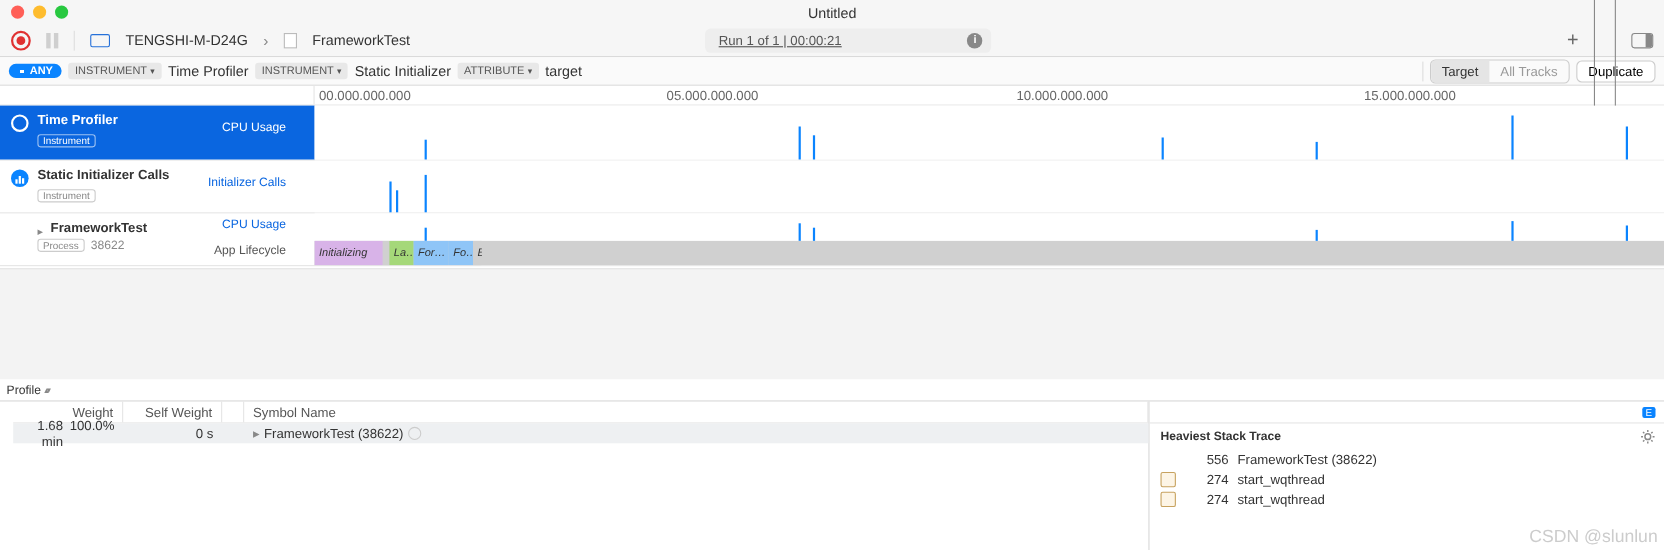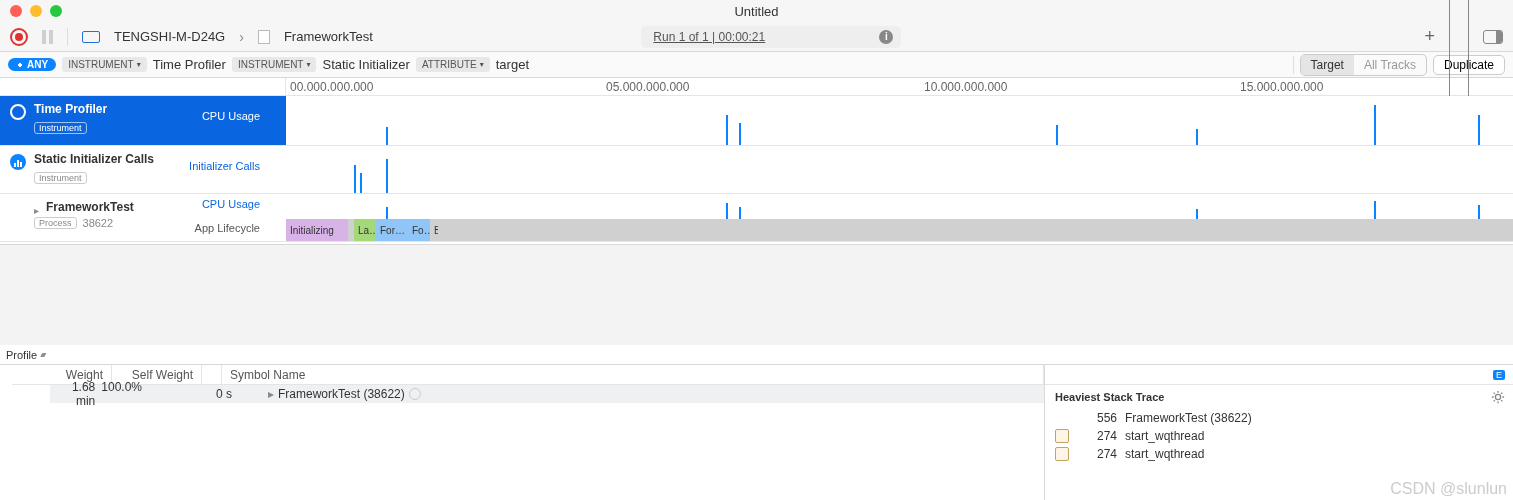--- a/index.html
+++ b/index.html
@@ -63,21 +63,21 @@
 .track:not(.sel) .track-badge{border-color:#ccc;color:#888;}
 .track-metric{position:absolute;right:26px;font-size:11px;}
 .track.sel .track-metric{color:#fff;}
 .track:not(.sel) .track-metric{color:#0a66e0;}
 .track-body{flex:1;background:#fff;position:relative;}
 .pid{color:#888;font-size:11px;margin-left:6px;}
 .disc{width:8px;height:8px;display:inline-block;margin-right:4px;}
 .disc::before{content:"▸";color:#888;font-size:10px;}
 
 
-.lifecycle{height:22px;background:#d0d0d0;display:flex;position:absolute;bottom:0;left:0;right:0;align-items:stretch;}
+.lifecycle{height:22px;background:#d0d0d0;display:flex;position:absolute;bottom:0;left:0;right:0;align-items:stretch;font-style:italic;}
 .lc-seg{display:flex;align-items:center;padding:0 4px;font-size:10px;color:#333;overflow:hidden;white-space:nowrap;}
 .lc-init{background:#d8b3e8;width:62px;}
 .lc-gap{width:6px;background:#d0d0d0;}
 .lc-launch{background:#a5d879;width:22px;}
 .lc-fore{background:#8fc5f7;width:32px;}
 .lc-bg{flex:1;padding-left:6px;color:#666;}
 .lc-fore2{background:#8fc5f7;width:22px;}
 .lc-bg2{width:8px;background:#d0d0d0;}
 
 
@@ -96,21 +96,21 @@
 .bottom-left{flex:1;border-right:1px solid #d8d8d8;display:flex;flex-direction:column;}
 .bottom-right{width:468px;display:flex;flex-direction:column;}
 
 .col-hdr{height:20px;border-bottom:1px solid #e5e5e5;display:flex;align-items:center;font-size:11px;color:#555;}
 .col-hdr > div{border-right:1px solid #e5e5e5;padding:0 8px;height:100%;display:flex;align-items:center;}
 .col-w{width:100px;justify-content:flex-end;}
 .col-sw{width:90px;justify-content:flex-end;}
 .col-gap{width:20px;}
 .col-sym{flex:1;}
 
-.data-row{height:18px;display:flex;align-items:center;font-size:11px;background:#eef0f2;margin-left:38px;}
+.data-row{height:18px;display:flex;align-items:center;font-size:11px;background:#eef0f2;}
 .data-row > div{padding:0 8px;}
 .data-row .col-w{width:100px;text-align:right;display:flex;gap:6px;justify-content:flex-end;}
 .data-row .col-sw{width:90px;text-align:right;}
 .data-row .col-gap{width:20px;}
 .data-row .col-sym{flex:1;display:flex;align-items:center;gap:4px;}
 
 .hst-hdr{height:20px;border-bottom:1px solid #e5e5e5;display:flex;align-items:center;justify-content:space-between;padding:0 8px;}
 .hst-hdr .e-badge{background:#0a84ff;color:#fff;font-size:9px;padding:0 3px;border-radius:2px;}
 .hst-title{font-size:11px;font-weight:600;padding:6px 10px;}
 .hst-row{display:flex;align-items:center;padding:2px 10px;font-size:11px;gap:8px;}

